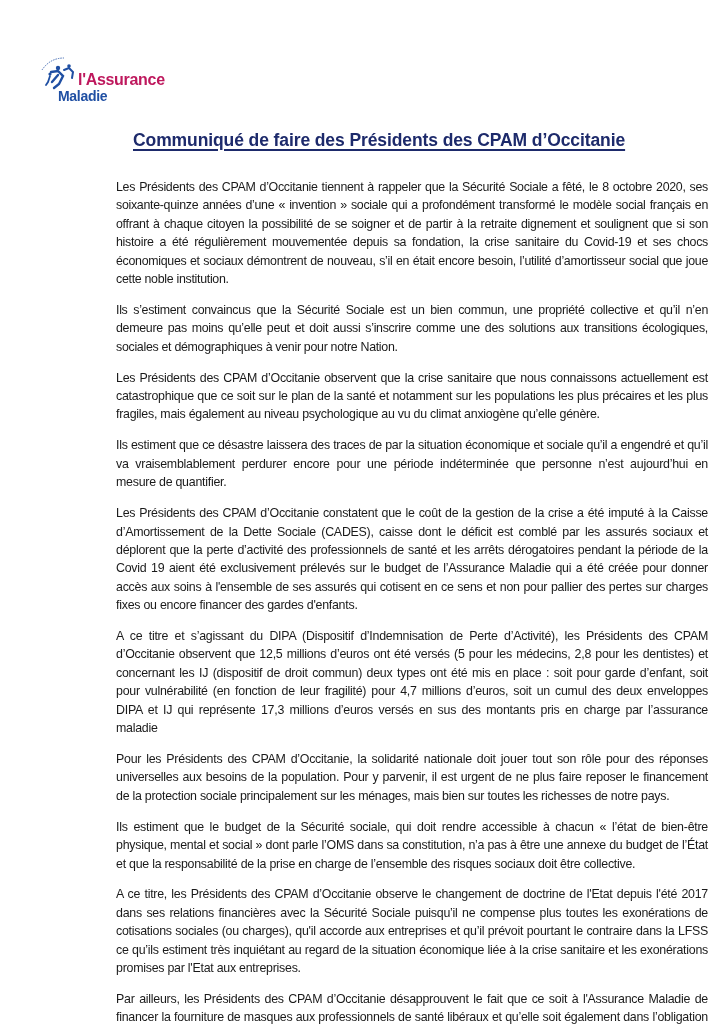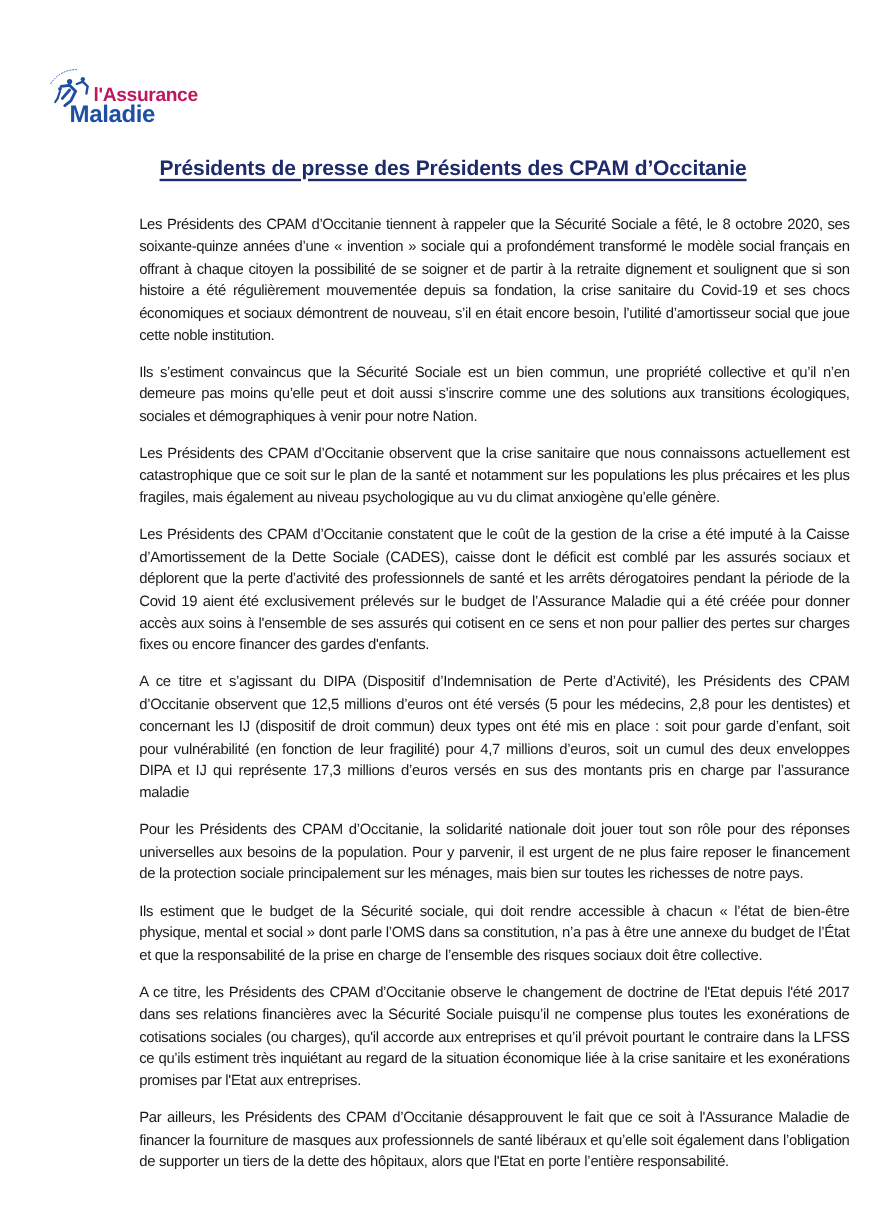--- a/index.html
+++ b/index.html
@@ -10,21 +10,21 @@
     .logo { position: absolute; left: 36px; top: 54px; width: 140px; height: 56px; }
     .logo svg { position: absolute; left: 0; top: 0; }
     .logo .l1 {
       position: absolute; left: 42px; top: 18px;
       font-family: "Liberation Sans", sans-serif; font-weight: bold;
       font-size: 16px; color: #be185d; letter-spacing: -0.3px; line-height: 16px;
     }
     .logo .l2 {
       position: absolute; left: 22px; top: 34px;
       font-family: "Liberation Sans", sans-serif; font-weight: bold;
-      font-size: 20px; color: #1f4fa3; letter-spacing: -0.3px; line-height: 16px;
+      font-size: 14px; color: #1f4fa3; letter-spacing: -0.3px; line-height: 16px;
     }
     .title {
       position: absolute; left: 133px; top: 130px; width: 480px;
       font-weight: bold; font-size: 17.5px; color: #1d2a6b;
       text-decoration: underline; text-decoration-thickness: 1.5px;
       text-underline-offset: 3px; white-space: nowrap; letter-spacing: -0.1px;
     }
     .content {
       position: absolute; left: 116px; top: 178px; width: 592px;
       font-family: "Liberation Sans Narrow", "Liberation Sans", sans-serif;
@@ -43,26 +43,27 @@
     <path d="M15 18 L22 17 L27 22 L23 30 L18 34 M22 21 L16 28" stroke="#1f4fa3" stroke-width="2.4" fill="none" stroke-linecap="round"></path>
     <circle cx="14" cy="20" r="1.6" fill="#1f4fa3"></circle>
     <path d="M14 22 L12 28 L10 31" stroke="#1f4fa3" stroke-width="1.8" fill="none" stroke-linecap="round"></path>
     <circle cx="33" cy="12" r="1.8" fill="#1f4fa3"></circle>
     <path d="M28 16 L33 14 L37 18 L36 24" stroke="#1f4fa3" stroke-width="2" fill="none" stroke-linecap="round"></path>
   </svg>
   <span class="l1">l'Assurance</span>
   <span class="l2">Maladie</span>
 </div>
 
-<div class="title">Présidents de presse des Présidents des CPAM d’Occitanie</div>
+<div class="title">Communiqué de faire des Présidents des CPAM d’Occitanie</div>
 
 <div class="content">
   <p class="bold">Les Présidents des CPAM d’Occitanie tiennent à rappeler que la Sécurité Sociale a fêté, le 8 octobre 2020, ses soixante-quinze années d’une « invention » sociale qui a profondément transformé le modèle social français en offrant à chaque citoyen la possibilité de se soigner et de partir à la retraite dignement et soulignent que si son histoire a été régulièrement mouvementée depuis sa fondation, la crise sanitaire du Covid-19 et ses chocs économiques et sociaux démontrent de nouveau, s’il en était encore besoin, l’utilité d’amortisseur social que joue cette noble institution.</p>
   <p class="bold">Ils s’estiment convaincus que la Sécurité Sociale est un bien commun, une propriété collective et qu’il n’en demeure pas moins qu’elle peut et doit aussi s’inscrire comme une des solutions aux transitions écologiques, sociales et démographiques à venir pour notre Nation.</p>
   <p>Les Présidents des CPAM d’Occitanie observent que la crise sanitaire que nous connaissons actuellement est catastrophique que ce soit sur le plan de la santé et notamment sur les populations les plus précaires et les plus fragiles, mais également au niveau psychologique au vu du climat anxiogène qu’elle génère.</p>
+  <p>Ils estiment que ce désastre laissera des traces de par la situation économique et sociale qu’il a engendré et qu’il va vraisemblablement perdurer encore pour une période indéterminée que personne n’est aujourd’hui en mesure de quantifier.</p>
   <p>Les Présidents des CPAM d’Occitanie constatent que le coût de la gestion de la crise a été imputé à la Caisse d’Amortissement de la Dette Sociale (CADES), caisse dont le déficit est comblé par les assurés sociaux et déplorent que la perte d’activité des professionnels de santé et les arrêts dérogatoires pendant la période de la Covid 19 aient été exclusivement prélevés sur le budget de l’Assurance Maladie qui a été créée pour donner accès aux soins à l'ensemble de ses assurés qui cotisent en ce sens et non pour pallier des pertes sur charges fixes ou encore financer des gardes d'enfants.</p>
   <p>A ce titre et s’agissant du DIPA (Dispositif d’Indemnisation de Perte d’Activité), les Présidents des CPAM d’Occitanie observent que 12,5 millions d’euros ont été versés (5 pour les médecins, 2,8 pour les dentistes) et concernant les IJ (dispositif de droit commun) deux types ont été mis en place : soit pour garde d’enfant, soit pour vulnérabilité (en fonction de leur fragilité) pour 4,7 millions d’euros, soit un cumul des deux enveloppes DIPA et IJ qui représente 17,3 millions d’euros versés en sus des montants pris en charge par l’assurance maladie</p>
   <p>Pour les Présidents des CPAM d’Occitanie, la solidarité nationale doit jouer tout son rôle pour des réponses universelles aux besoins de la population. Pour y parvenir, il est urgent de ne plus faire reposer le financement de la protection sociale principalement sur les ménages, mais bien sur toutes les richesses de notre pays.</p>
   <p>Ils estiment que le budget de la Sécurité sociale, qui doit rendre accessible à chacun « l’état de bien-être physique, mental et social » dont parle l’OMS dans sa constitution, n’a pas à être une annexe du budget de l’État et que la responsabilité de la prise en charge de l’ensemble des risques sociaux doit être collective.</p>
   <p>A ce titre, les Présidents des CPAM d’Occitanie observe le changement de doctrine de l'Etat depuis l'été 2017 dans ses relations financières avec la Sécurité Sociale puisqu’il ne compense plus toutes les exonérations de cotisations sociales (ou charges), qu'il accorde aux entreprises et qu’il prévoit pourtant le contraire dans la LFSS ce qu’ils estiment très inquiétant au regard de la situation économique liée à la crise sanitaire et les exonérations promises par l'Etat aux entreprises.</p>
   <p>Par ailleurs, les Présidents des CPAM d’Occitanie désapprouvent le fait que ce soit à l'Assurance Maladie de financer la fourniture de masques aux professionnels de santé libéraux et qu’elle soit également dans l’obligation de supporter un tiers de la dette des hôpitaux, alors que l'Etat en porte l’entière responsabilité.</p>
 
 </div>
 
 </body></html>

